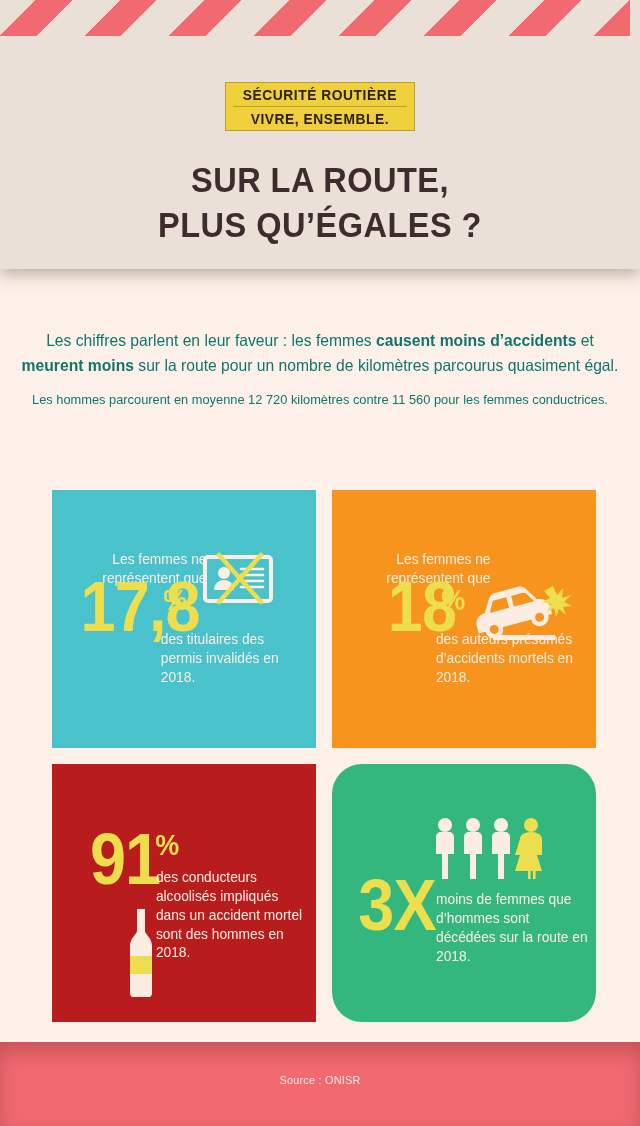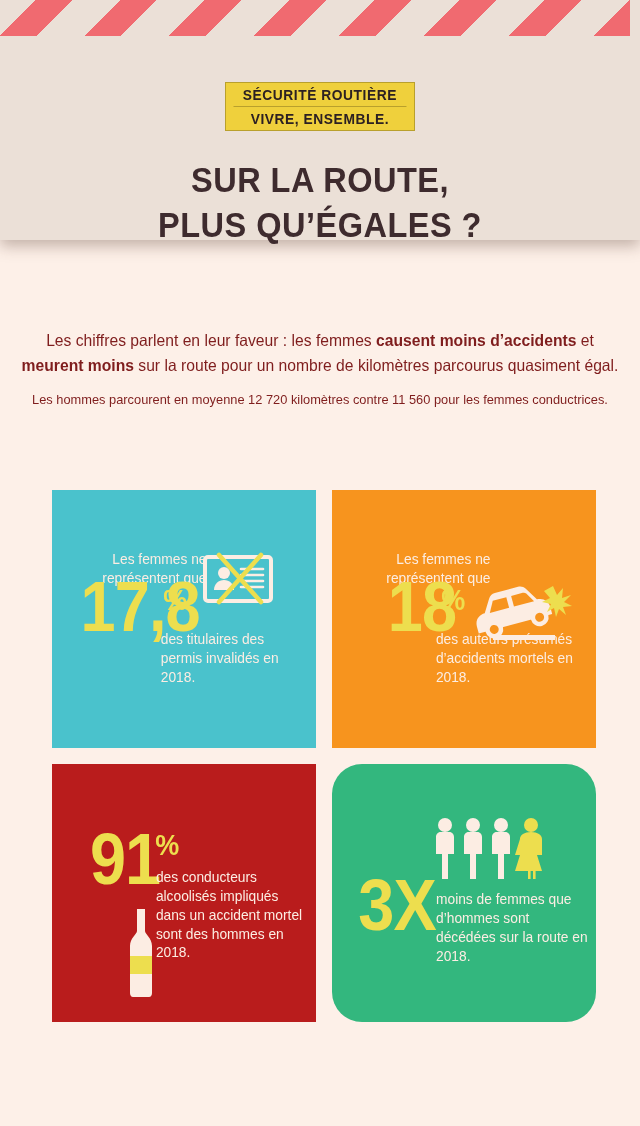--- a/index.html
+++ b/index.html
@@ -14,21 +14,21 @@
     overflow: hidden;
     background: #FDF0E8;
     font-family: "Liberation Sans", sans-serif;
   }
 
   
   .header {
     position: absolute;
     top: 0; left: 0;
     width: 640px;
-    height: 240px;
+    height: 269px;
     background: #EBE0D7;
     box-shadow: 0 6px 14px rgba(90,60,50,0.35);
     z-index: 5;
     text-decoration: underline;
   }
   .stripes {
     position: absolute;
     top: 0; left: 0;
     width: 640px;
     height: 36px;
@@ -77,21 +77,21 @@
     transform: scaleX(0.93);
   }
   .title .l2 { display: block; }
 
   
   .intro {
     position: absolute;
     top: 328px; left: 0;
     width: 640px;
     text-align: center;
-    color: #7f1d1d;
+    color: #0f766e;
   }
   .intro-main {
     font-family: "Liberation Sans Narrow", "Liberation Sans", sans-serif;
     font-size: 16.5px;
     line-height: 1.52;
     transform: scaleX(0.95);
   }
   .intro-main b { font-weight: bold; }
   .intro-sub {
     margin-top: 12px;
@@ -308,14 +308,17 @@
             <rect x="96" y="54" width="2.6" height="8"></rect>
             <rect x="101" y="54" width="2.6" height="8"></rect>
           </g>
         </svg>
       </div>
       <div class="desc">moins de femmes que d’hommes sont décédées sur la route en 2018.</div>
     </div>
 
   </div>
 
+  <div class="footer">
+    <div class="footer-text">Source : ONISR</div>
+  </div>
 
 </div>
 
 </body></html>

